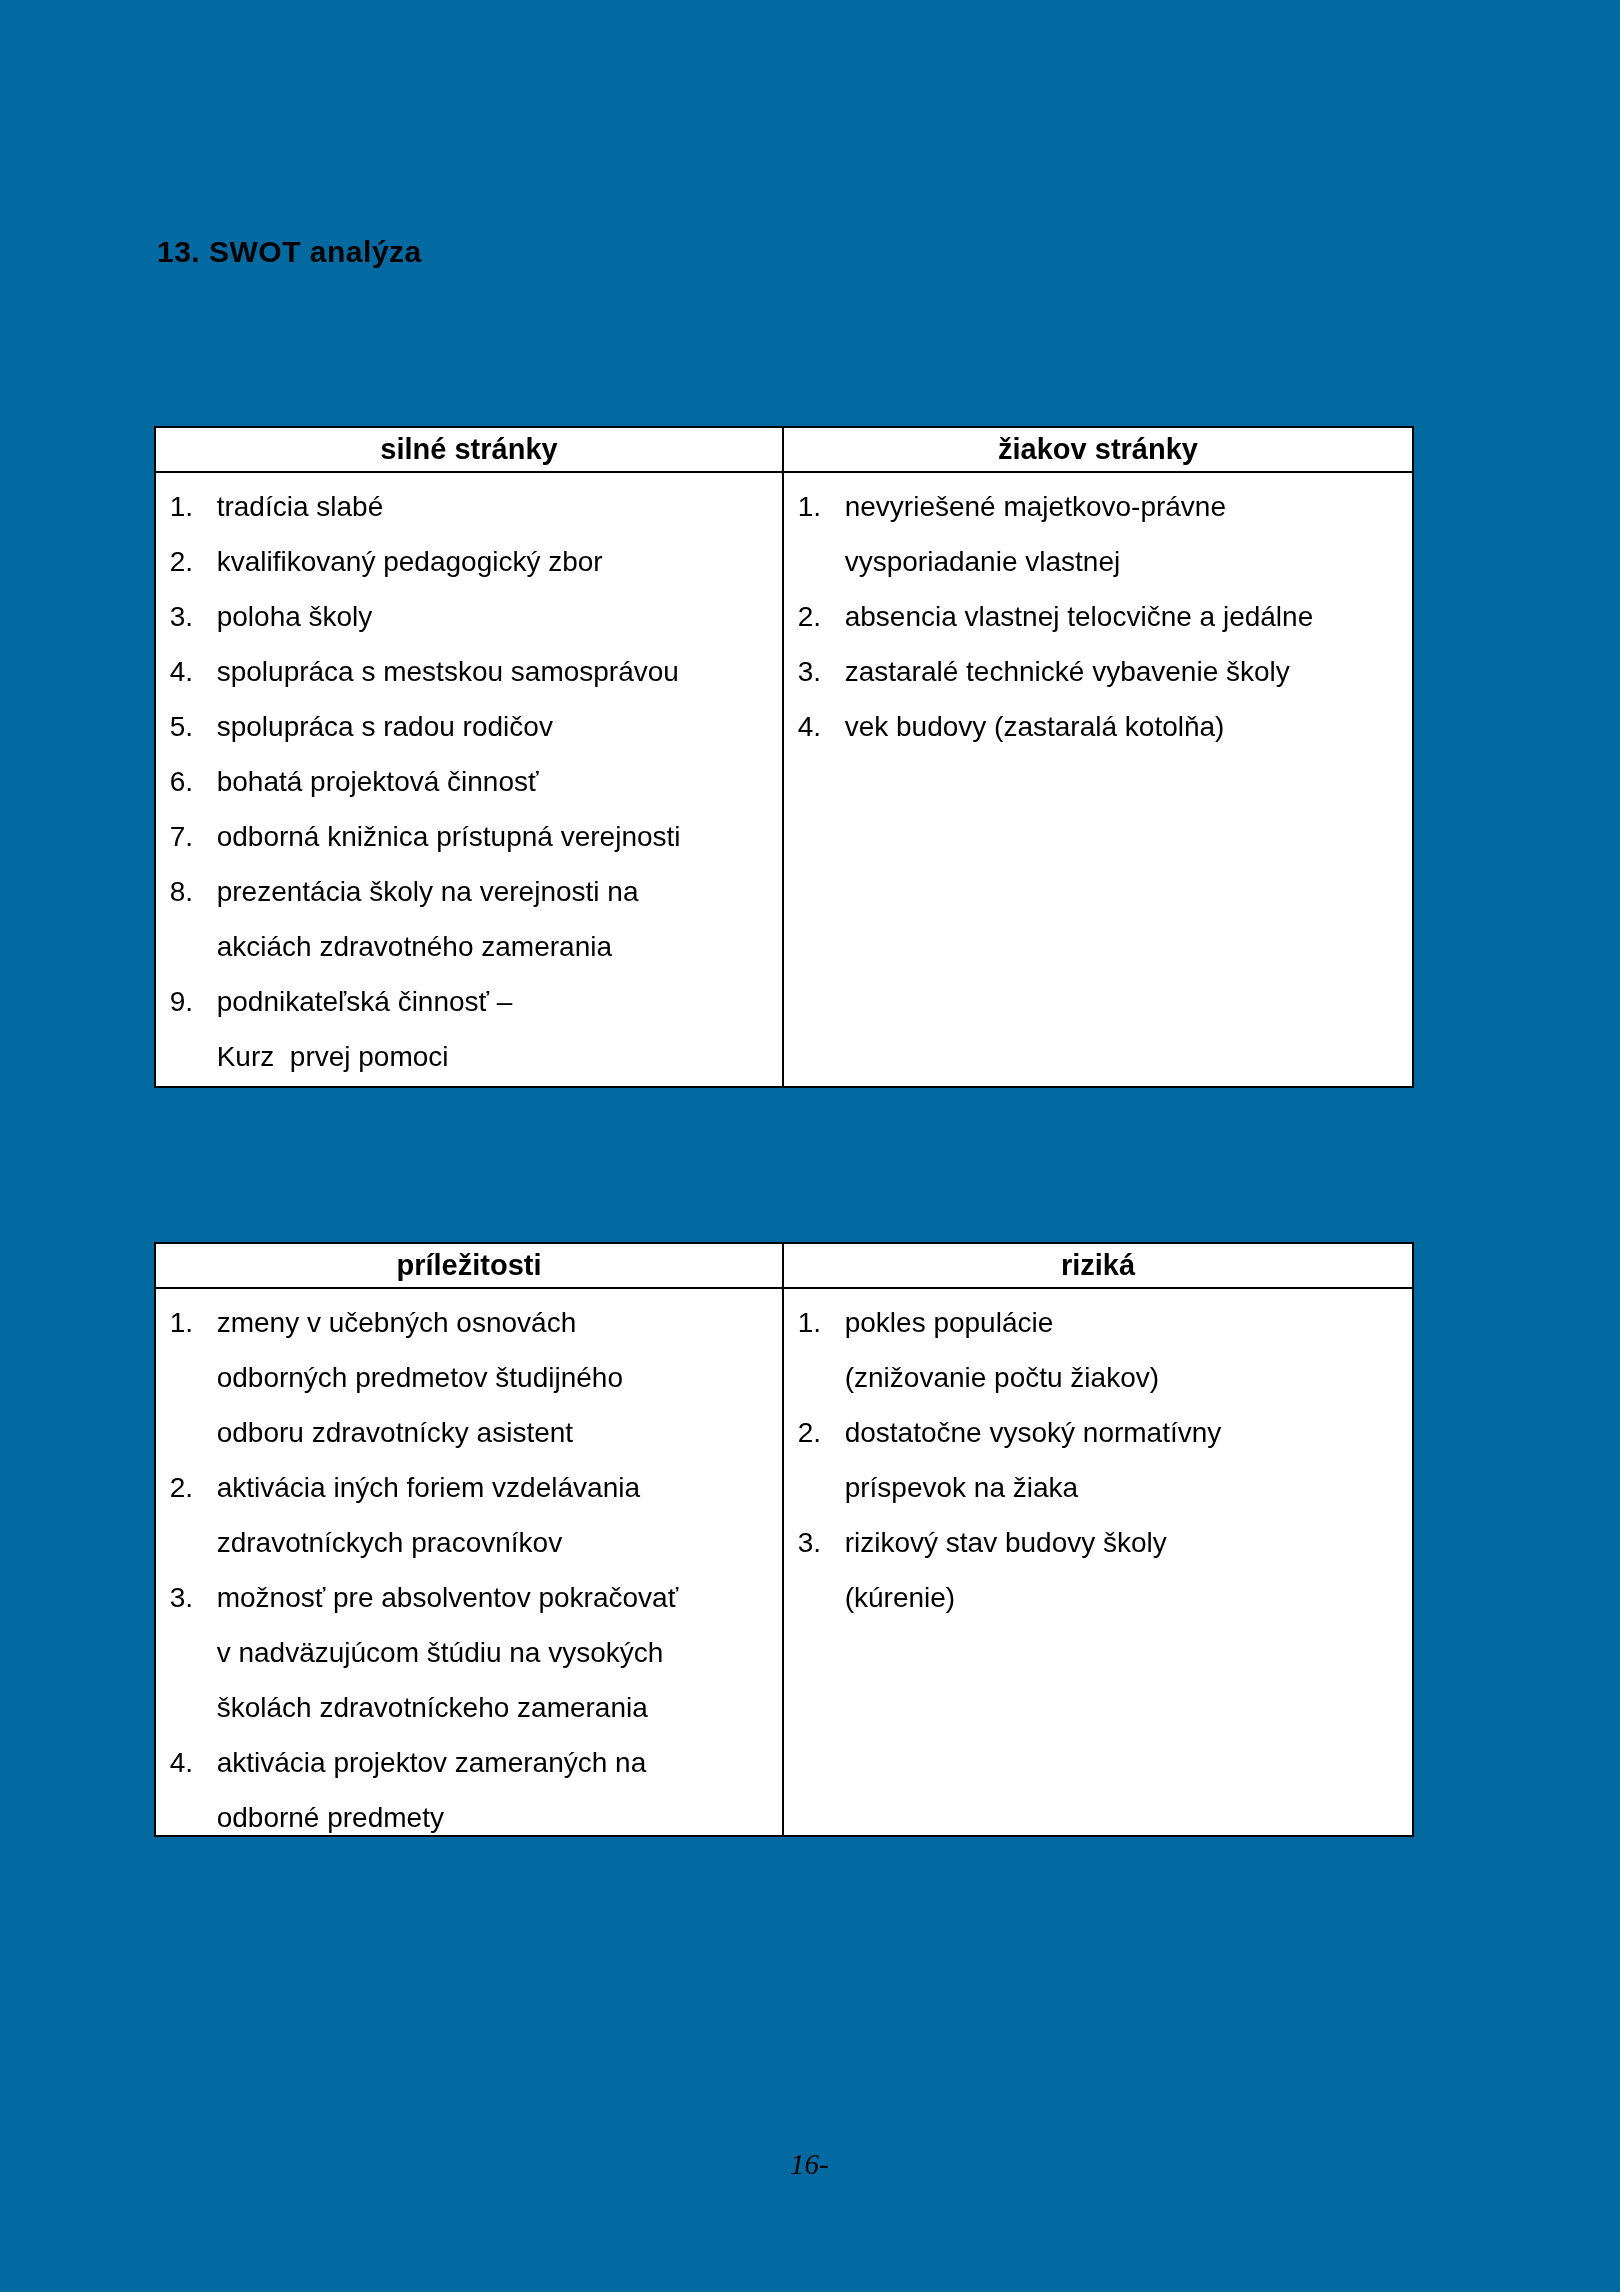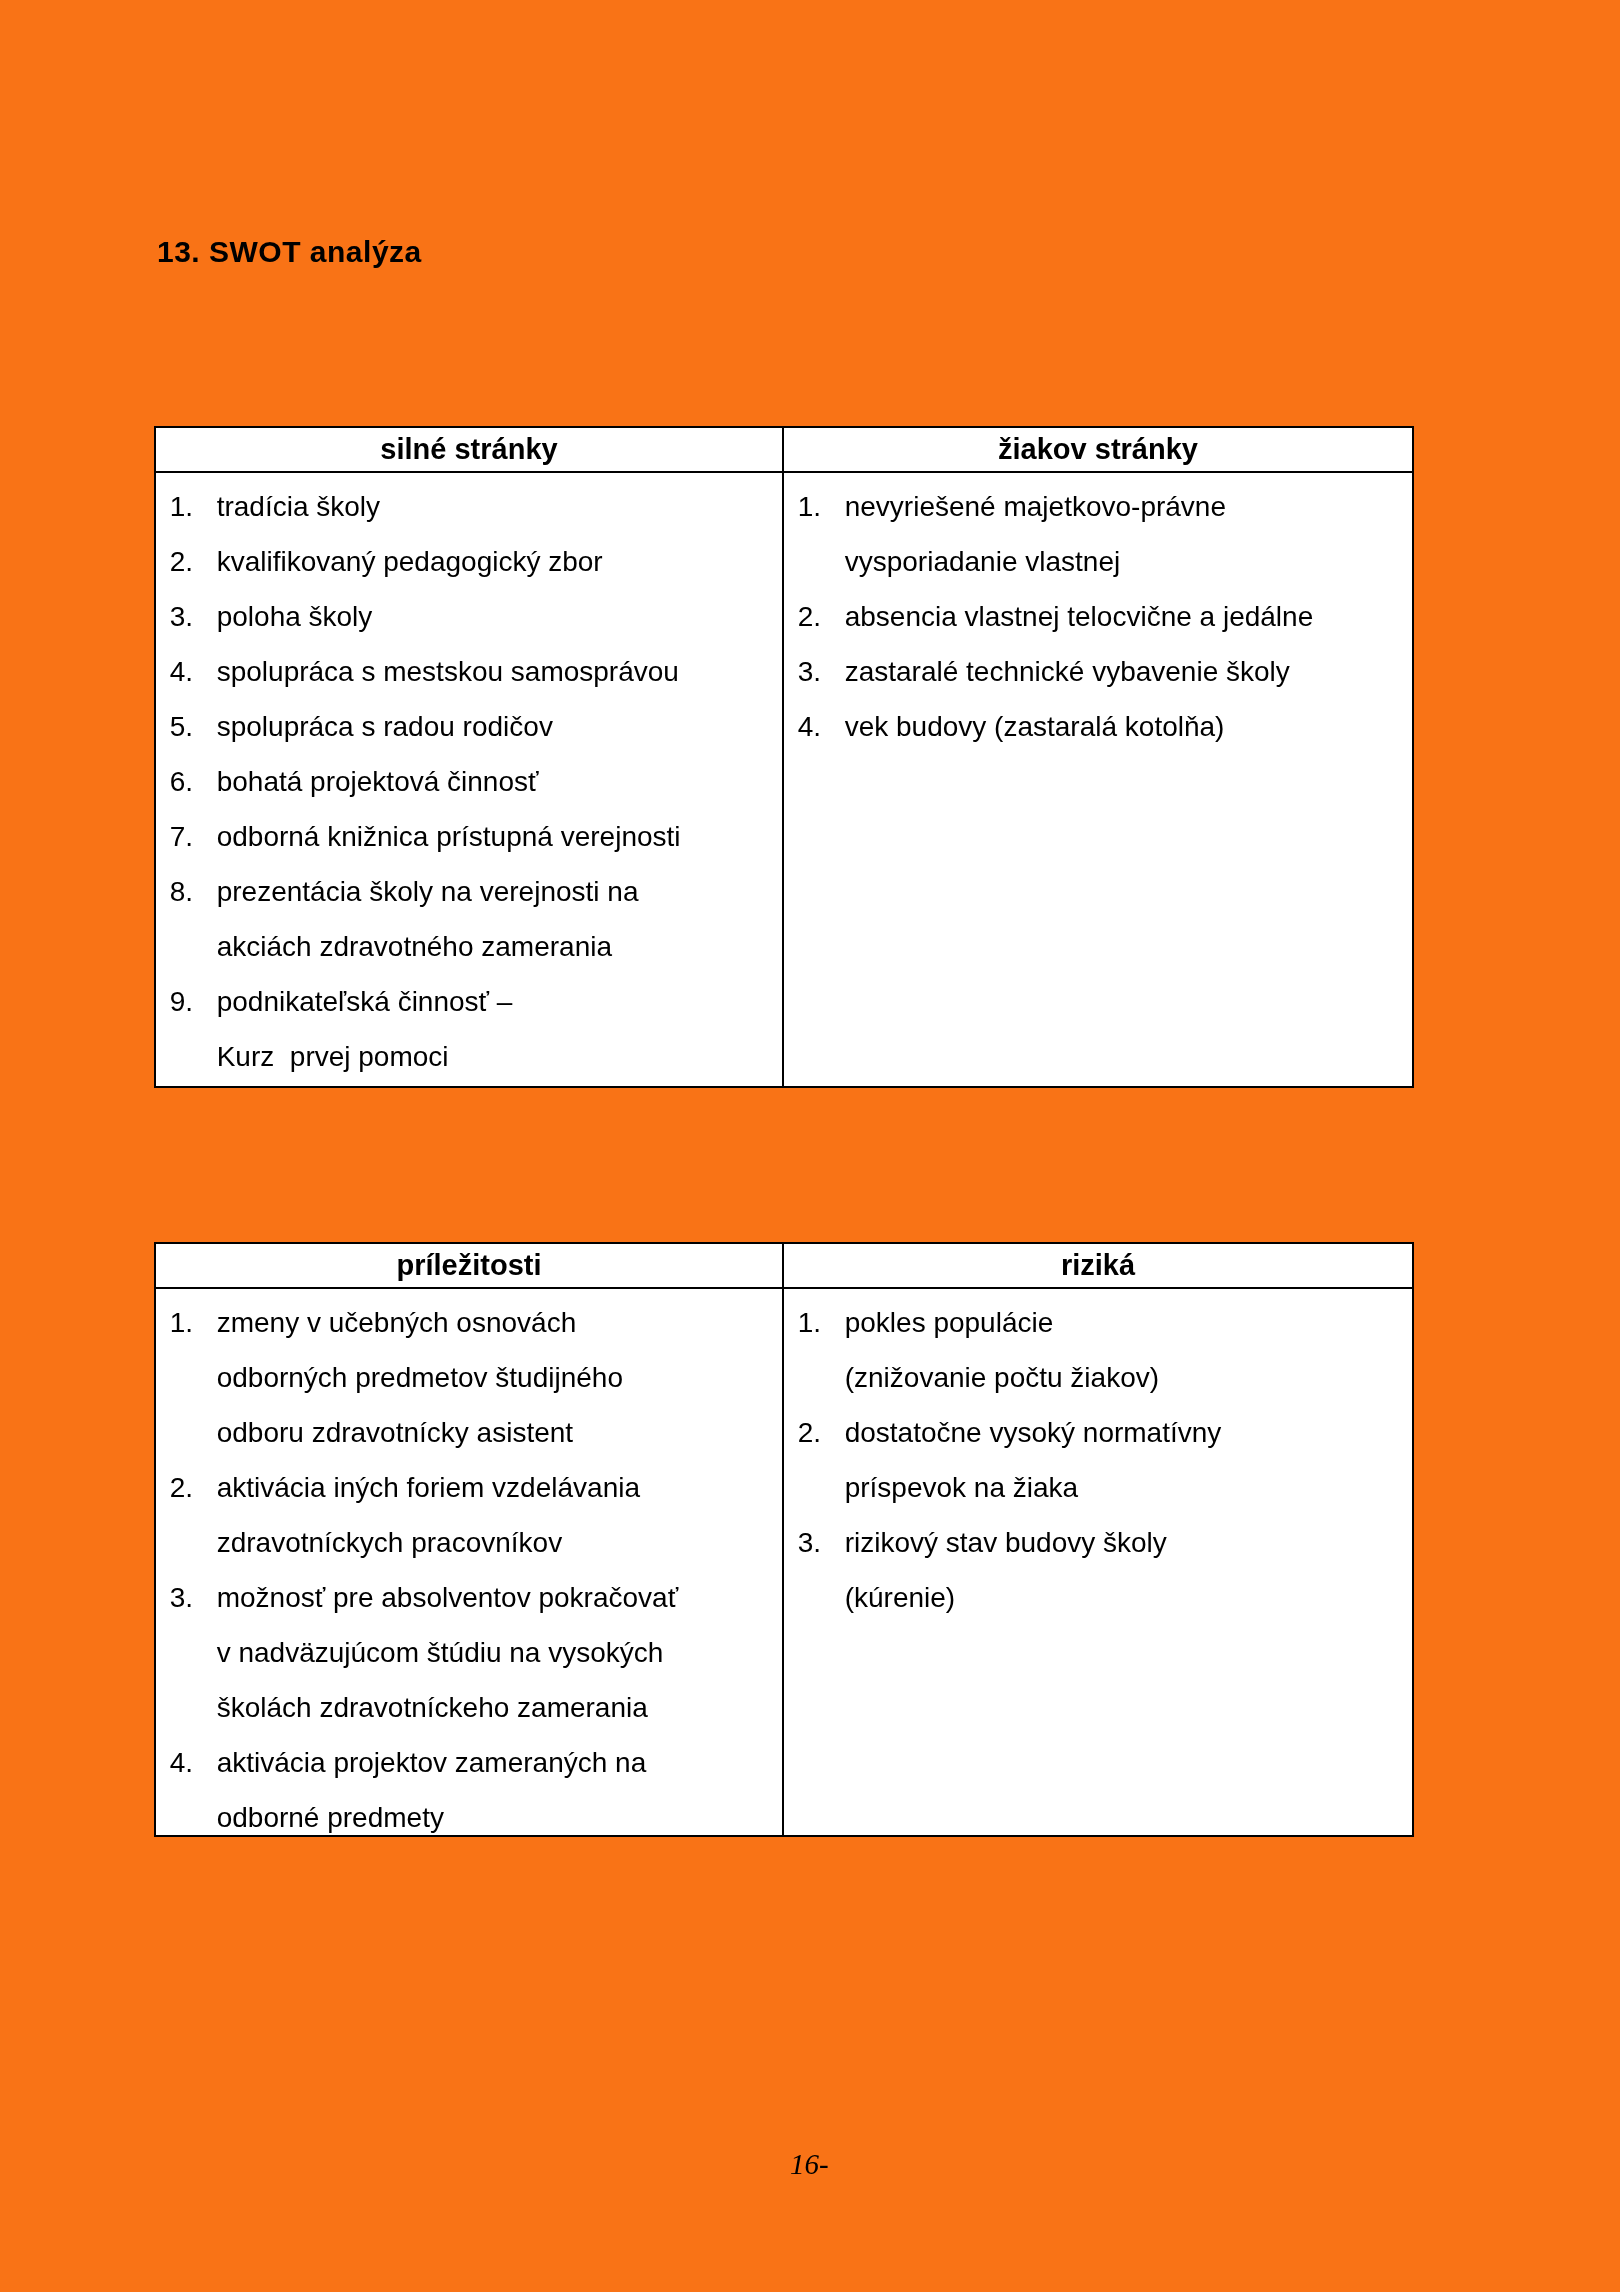--- a/index.html
+++ b/index.html
@@ -4,21 +4,21 @@
 <style>
   html, body {
     margin: 0;
     padding: 0;
     background: #ffffff;
   }
   .page {
     position: relative;
     width: 1620px;
     height: 2293px;
-    background: #f97316;
+    background: #0369a1;
     color: #000000;
     font-family: "Liberation Sans", sans-serif;
     overflow: hidden;
   }
   .doc-title {
     position: absolute;
     left: 157px;
     top: 235px;
     font-size: 30px;
     font-weight: bold;
@@ -87,21 +87,21 @@
 <div class="page">
 
   <div class="doc-title">13. SWOT analýza</div>
 
   <div class="swot-table" id="table-sw">
     <div class="swot-col left">
       <div class="col-header">silné stránky</div>
       <div class="col-body">
         <div class="list-item">
           <span class="item-num">1.</span>
-          <span class="item-text">tradícia školy</span>
+          <span class="item-text">tradícia slabé</span>
         </div>
         <div class="list-item">
           <span class="item-num">2.</span>
           <span class="item-text">kvalifikovaný pedagogický zbor</span>
         </div>
         <div class="list-item">
           <span class="item-num">3.</span>
           <span class="item-text">poloha školy</span>
         </div>
         <div class="list-item">

